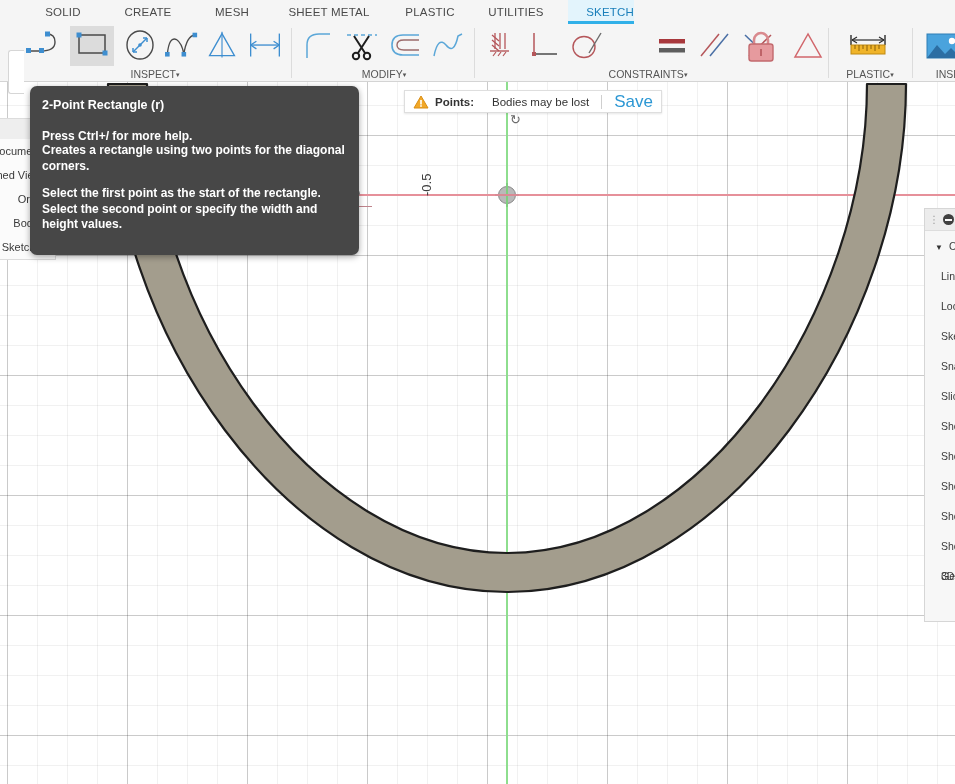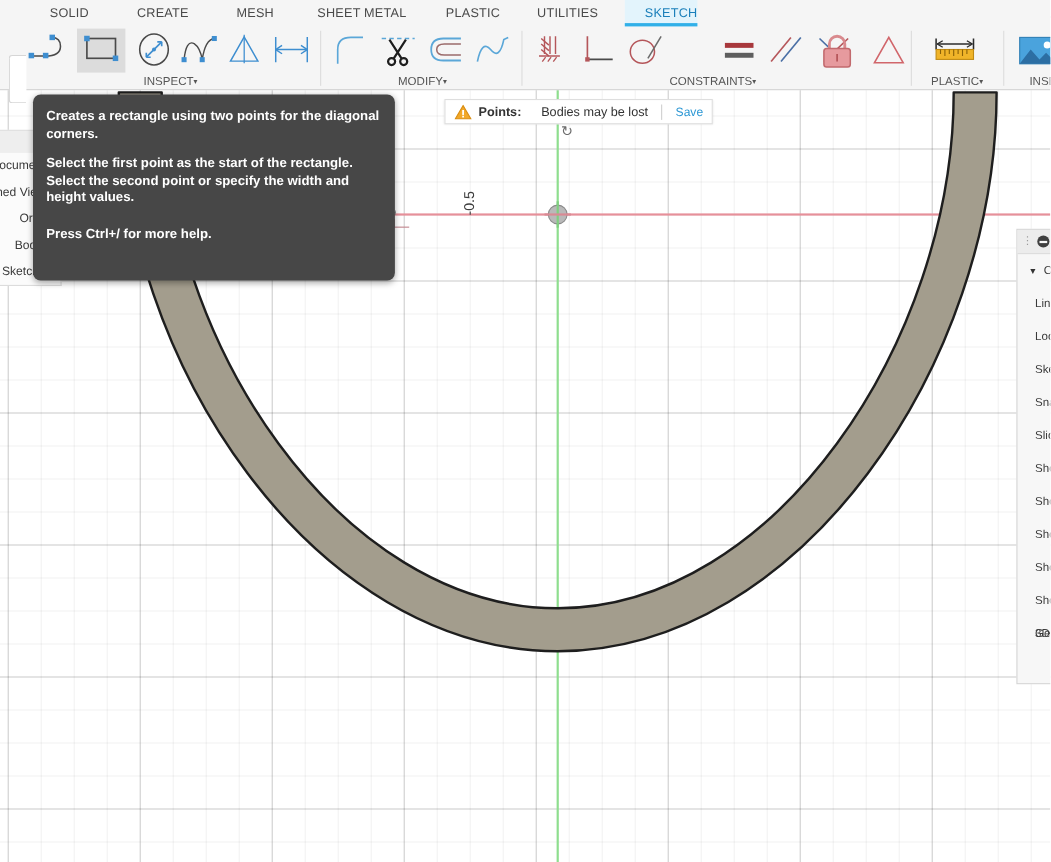--- a/index.html
+++ b/index.html
@@ -98,21 +98,21 @@
     position:absolute; left:404px; top:90px; height:23px;
     display:flex; align-items:center; gap:0px;
     background:#ffffff; border:1px solid #dedede; padding:0 8px;
     box-shadow:0 1px 2px rgba(0,0,0,.10);
   }
   #unsaved-bar .warn-ico { width:16px; height:14px; position:relative; margin-right:6px; }
   #unsaved-bar .warn-ico svg { display:block; }
   #unsaved-label { font-size:11.5px; font-weight:bold; color:#333; margin-right:18px; }
   #unsaved-msg { font-size:11.5px; color:#333; margin-right:12px; }
   #unsaved-div { width:1px; height:14px; background:#cfcfcf; margin-right:12px; }
-  #save-link { font-size:11px; color:#2c97d4; cursor:pointer; }
+  #save-link { font-size:17px; color:#2c97d4; cursor:pointer; }
 
   
   #tooltip {
     position:absolute; left:30px; top:86px; width:329px; height:169px;
     background:#474747; border-radius:7px; color:#fff;
     padding:12px 14px 0 12px; box-shadow:0 2px 6px rgba(0,0,0,.35);
   }
   #tt-title { font-size:12.5px; font-weight:bold; margin:0 0 11px 0; }
   #tt-body p { font-size:12px; font-weight:bold; line-height:15.5px; margin:0 0 12px 0; }
   #tt-help { font-size:12px; font-weight:bold; margin:17px 0 0 0; }
@@ -443,20 +443,21 @@
         <rect x="7.2" y="10.2" width="1.6" height="1.6" fill="#ffffff"></rect>
       </svg>
     </span>
     <span id="unsaved-label">Points:</span>
     <span id="unsaved-msg">Bodies may be lost</span>
     <span id="unsaved-div"></span>
     <span id="save-link">Save</span>
   </div>
 
   <div id="tooltip">
+    <div id="tt-title">2-Point Rectangle (r)</div>
+    <div id="tt-help">Press Ctrl+/ for more help.</div>
     <div id="tt-body">
       <p>Creates a rectangle using two points for the diagonal corners.</p>
       <p>Select the first point as the start of the rectangle. Select the second point or specify the width and height values.</p>
     </div>
-    <div id="tt-help">Press Ctrl+/ for more help.</div>
   </div>
 
 </div>
 
 </body></html>

